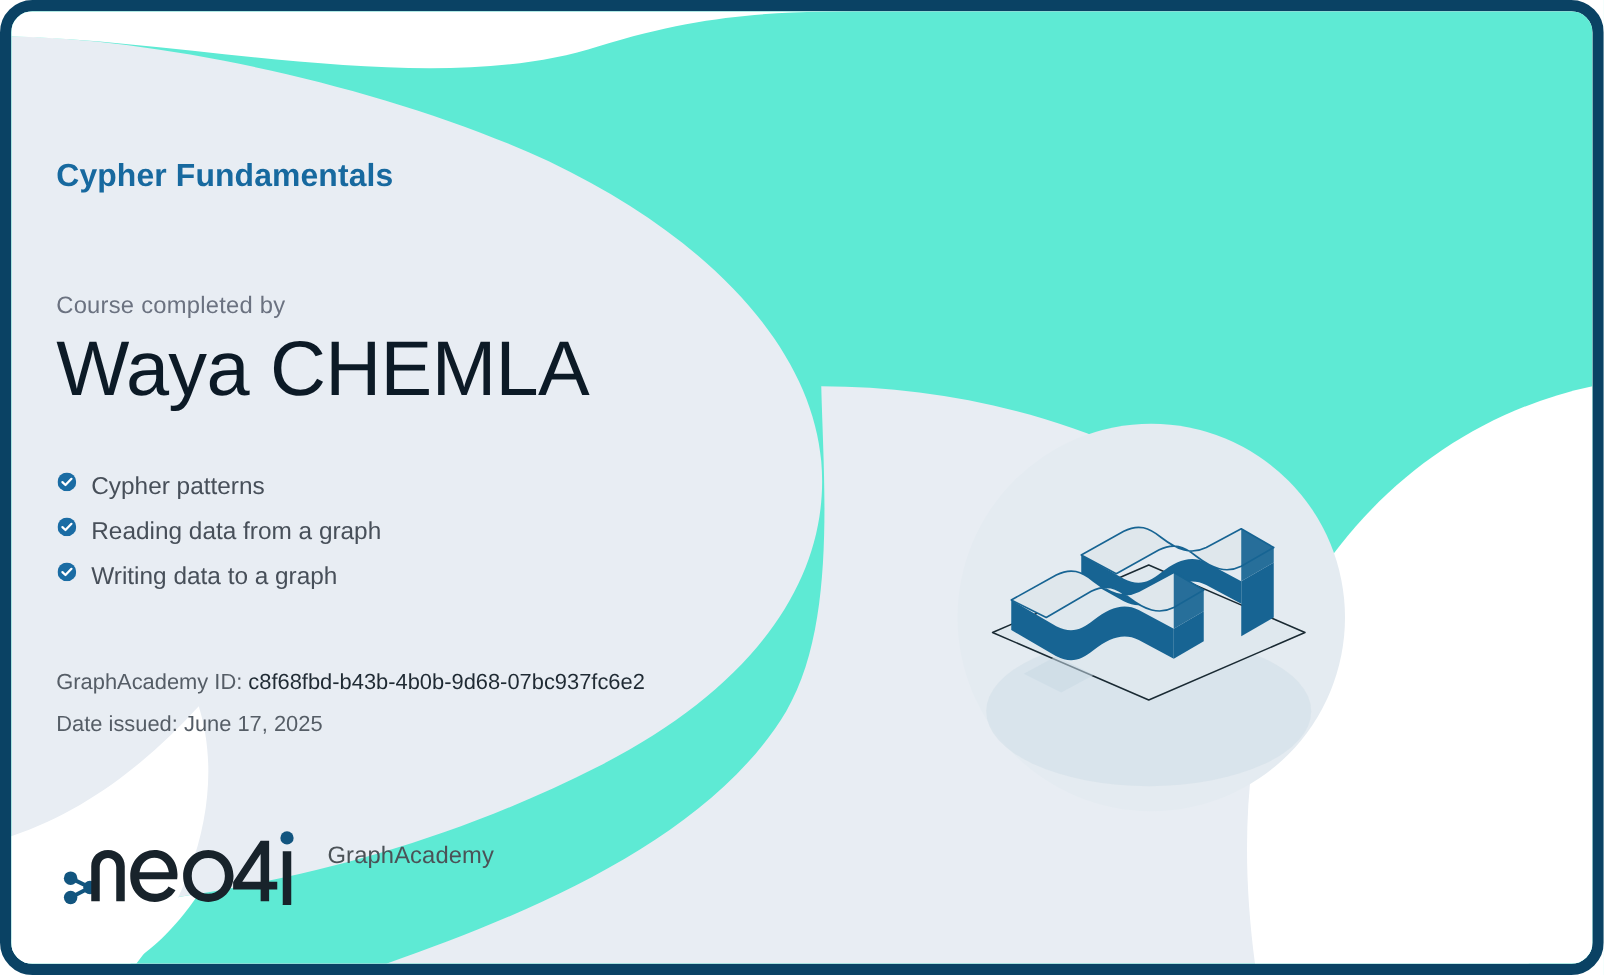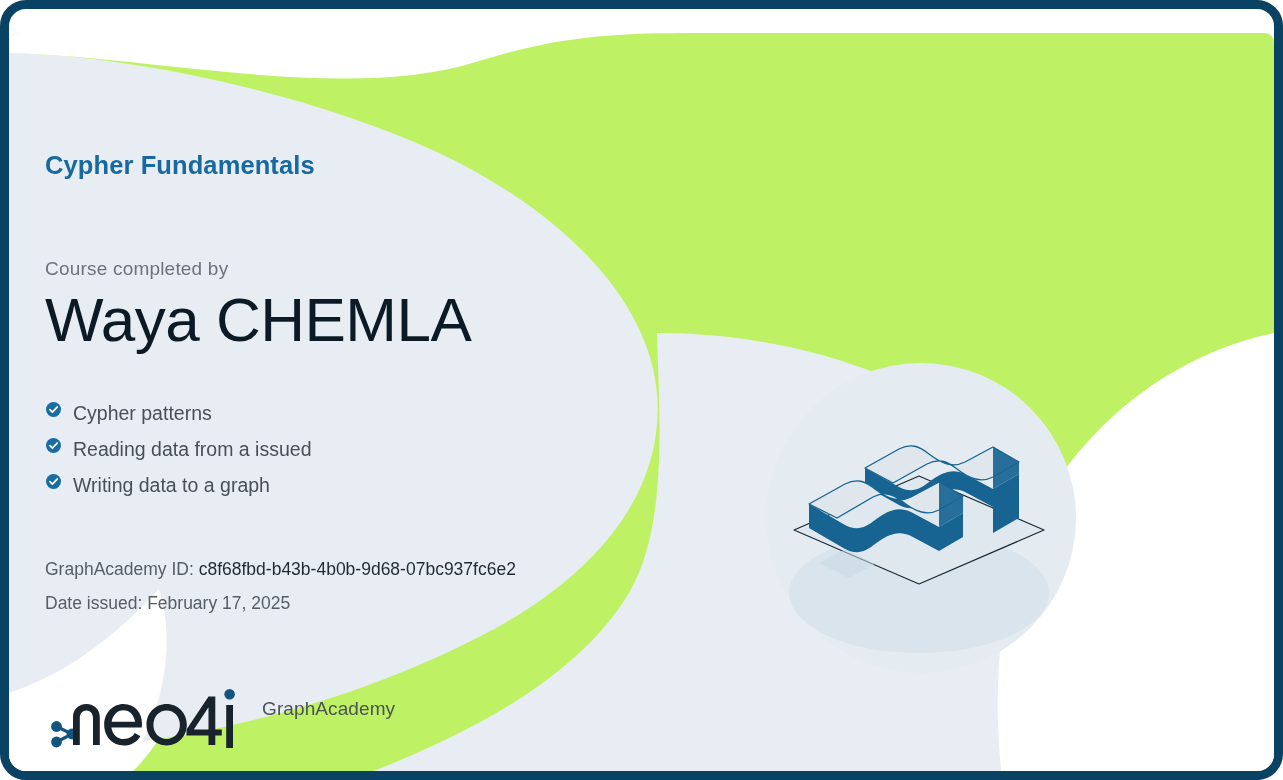--- a/index.html
+++ b/index.html
@@ -24,22 +24,21 @@
     border-radius: 26px;
     background: #ffffff;
     overflow: hidden;
   }
 
   .card-inner {
     position: absolute;
     inset: 0;
     border-radius: 9px;
     overflow: hidden;
-    background: #bef264;
-    margin-top: 24px;
+    background: #5eead4;
   }
 
   
   .bg-blob {
     position: absolute;
     left: 0;
     top: 0;
     width: 1265px;
     height: 762px;
     pointer-events: none;
@@ -199,39 +198,39 @@
             <circle cx="8" cy="8" r="8" fill="#1a6ca4"></circle>
             <path d="M4.2 8.2 L6.8 10.7 L11.9 5.4" stroke="#ffffff" stroke-width="1.9" fill="none" stroke-linecap="round" stroke-linejoin="round"></path>
           </svg>
           <span>Cypher patterns</span>
         </li>
         <li class="objective-item">
           <svg class="check-icon" viewBox="0 0 16 16">
             <circle cx="8" cy="8" r="8" fill="#1a6ca4"></circle>
             <path d="M4.2 8.2 L6.8 10.7 L11.9 5.4" stroke="#ffffff" stroke-width="1.9" fill="none" stroke-linecap="round" stroke-linejoin="round"></path>
           </svg>
-          <span>Reading data from a issued</span>
+          <span>Reading data from a graph</span>
         </li>
         <li class="objective-item">
           <svg class="check-icon" viewBox="0 0 16 16">
             <circle cx="8" cy="8" r="8" fill="#1a6ca4"></circle>
             <path d="M4.2 8.2 L6.8 10.7 L11.9 5.4" stroke="#ffffff" stroke-width="1.9" fill="none" stroke-linecap="round" stroke-linejoin="round"></path>
           </svg>
           <span>Writing data to a graph</span>
         </li>
       </ul>
 
       <div class="meta">
         <div class="meta-row">
           <span class="meta-label">GraphAcademy ID:</span>
           <span class="meta-value">c8f68fbd-b43b-4b0b-9d68-07bc937fc6e2</span>
         </div>
         <div class="meta-row">
           <span class="meta-label">Date issued:</span>
-          <span class="meta-value-plain">February 17, 2025</span>
+          <span class="meta-value-plain">June 17, 2025</span>
         </div>
       </div>
 
       <div class="footer">
         <svg class="neo4j-logo" width="145" height="60" viewBox="0 0 145 60">
 
           <g fill="#12557f">
             <circle cx="9.5" cy="38.5" r="5.4"></circle>
             <circle cx="9.5" cy="54" r="5.4"></circle>
             <circle cx="25" cy="46" r="5.4"></circle>

